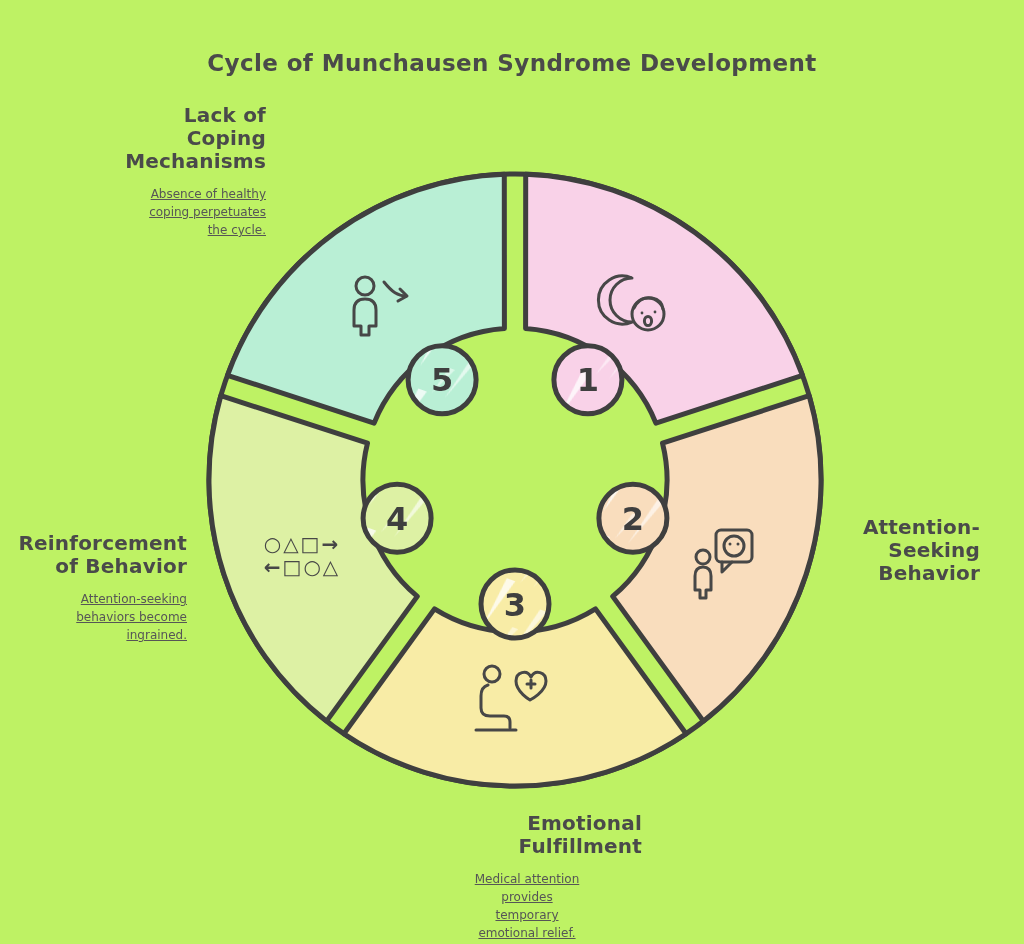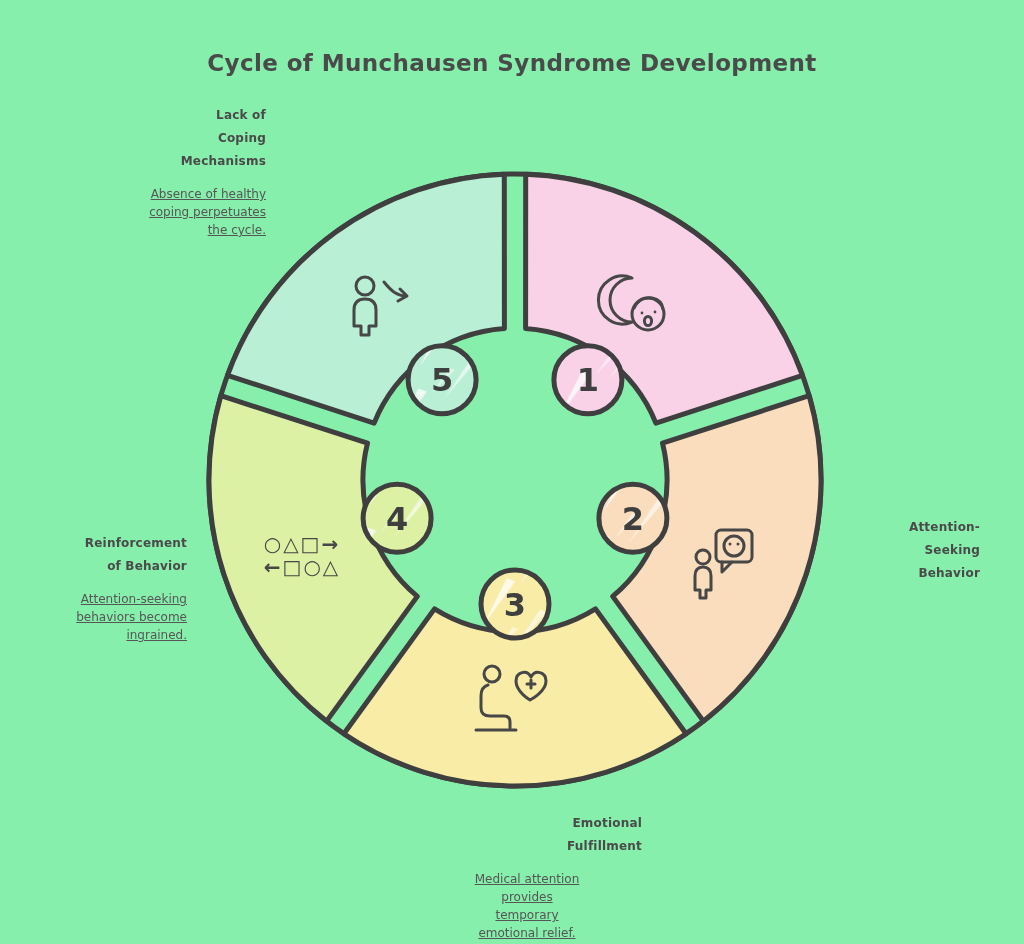--- a/index.html
+++ b/index.html
@@ -1,26 +1,26 @@
 <!DOCTYPE html>
 <html><head>
 <meta charset="utf-8">
 <style>
   html,body{margin:0;padding:0;background:#ffffff;}
   .stage{
-    position:relative;width:1024px;height:944px;background:#86efac;overflow:hidden;
+    position:relative;width:1024px;height:944px;background:#bef264;overflow:hidden;
     font-family:"DejaVu Sans", sans-serif;color:#4a4a4a;
   }
   .title{
     position:absolute;left:0;right:0;top:50px;text-align:center;
     font-size:23px;font-weight:bold;letter-spacing:.4px;color:#4a4a4a;
   }
   .label-block{position:absolute;}
   .label-heading{
-    font-size:12px;font-weight:bold;line-height:23px;color:#4a4a4a;
+    font-size:20px;font-weight:bold;line-height:23px;color:#4a4a4a;
     white-space:pre-line;letter-spacing:.2px;text-align:right;
   }
   .label-desc{
     margin-top:12px;font-size:12px;line-height:18px;color:#565656;
     white-space:pre-line;
     text-decoration:underline;
   }
   .lb-right{text-align:right;}
   .lb-left{text-align:left;}
   .lb-center{text-align:center;}

